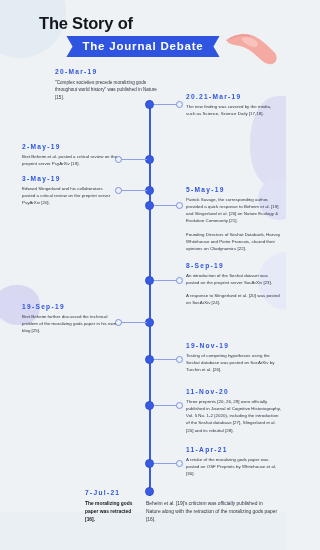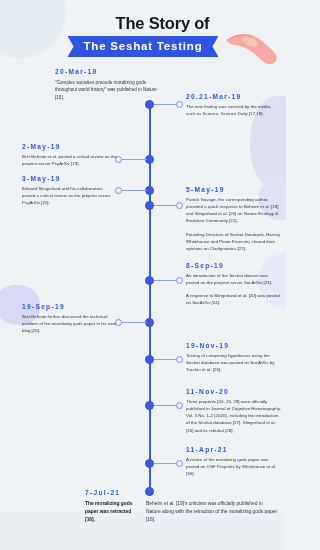--- a/index.html
+++ b/index.html
@@ -20,21 +20,20 @@
   .blob-right-mid{right:-14px;top:178px;width:42px;height:42px;background:#dfe2f5;}
   .blob-right-low{right:-30px;top:252px;width:58px;height:58px;background:#e6e9f7;}
   .blob-bottom{left:-14px;bottom:-26px;width:70px;height:60px;background:#e4eaf1;}
   .panel-bottom{position:absolute;left:0;right:0;bottom:0;height:38px;background:#eaeff3;}
 
   .hand{position:absolute;right:6px;top:30px;width:56px;height:36px;}
 
   
   .title{
     position:absolute;top:14px;left:0;right:0;
-    text-align:center;
     font-size:16.5px;font-weight:bold;color:#14161c;
     letter-spacing:-0.2px;
     margin-left:39px;
   }
   .ribbon-wrap{position:absolute;top:36px;left:0;right:0;display:flex;justify-content:center;}
   .ribbon{
     position:relative;
     background:#2f55e0;
     color:#ffffff;
     font-size:11.5px;font-weight:bold;
@@ -109,21 +108,21 @@
   <div class="panel-bottom"></div>
 
   <svg class="hand" viewBox="0 0 56 36">
     <path d="M2 10 C10 4, 22 2, 30 6 C38 10, 44 16, 50 22 C53 25, 54 30, 50 33 C46 36, 40 33, 36 29 C30 23, 24 18, 16 16 C10 15, 4 14, 2 10 Z" fill="#f4a9a2"></path>
     <path d="M18 8 C24 6, 30 8, 33 12 C35 15, 33 18, 29 17 C25 16, 20 13, 18 10 Z" fill="#f9c3bc"></path>
     <path d="M6 9 C12 5, 20 4, 26 6" stroke="#e8938b" stroke-width="1" fill="none"></path>
   </svg>
 
   <div class="title">The Story of</div>
   <div class="ribbon-wrap">
-    <div class="ribbon">The Seshat Testing</div>
+    <div class="ribbon">The Journal Debate</div>
   </div>
 
   <div class="spine"></div>
 
   <div class="node" style="top:100px"></div>
   <div class="node" style="top:155px"></div>
   <div class="node" style="top:186px"></div>
   <div class="node" style="top:201px"></div>
   <div class="node" style="top:276px"></div>
   <div class="node" style="top:318px"></div>

